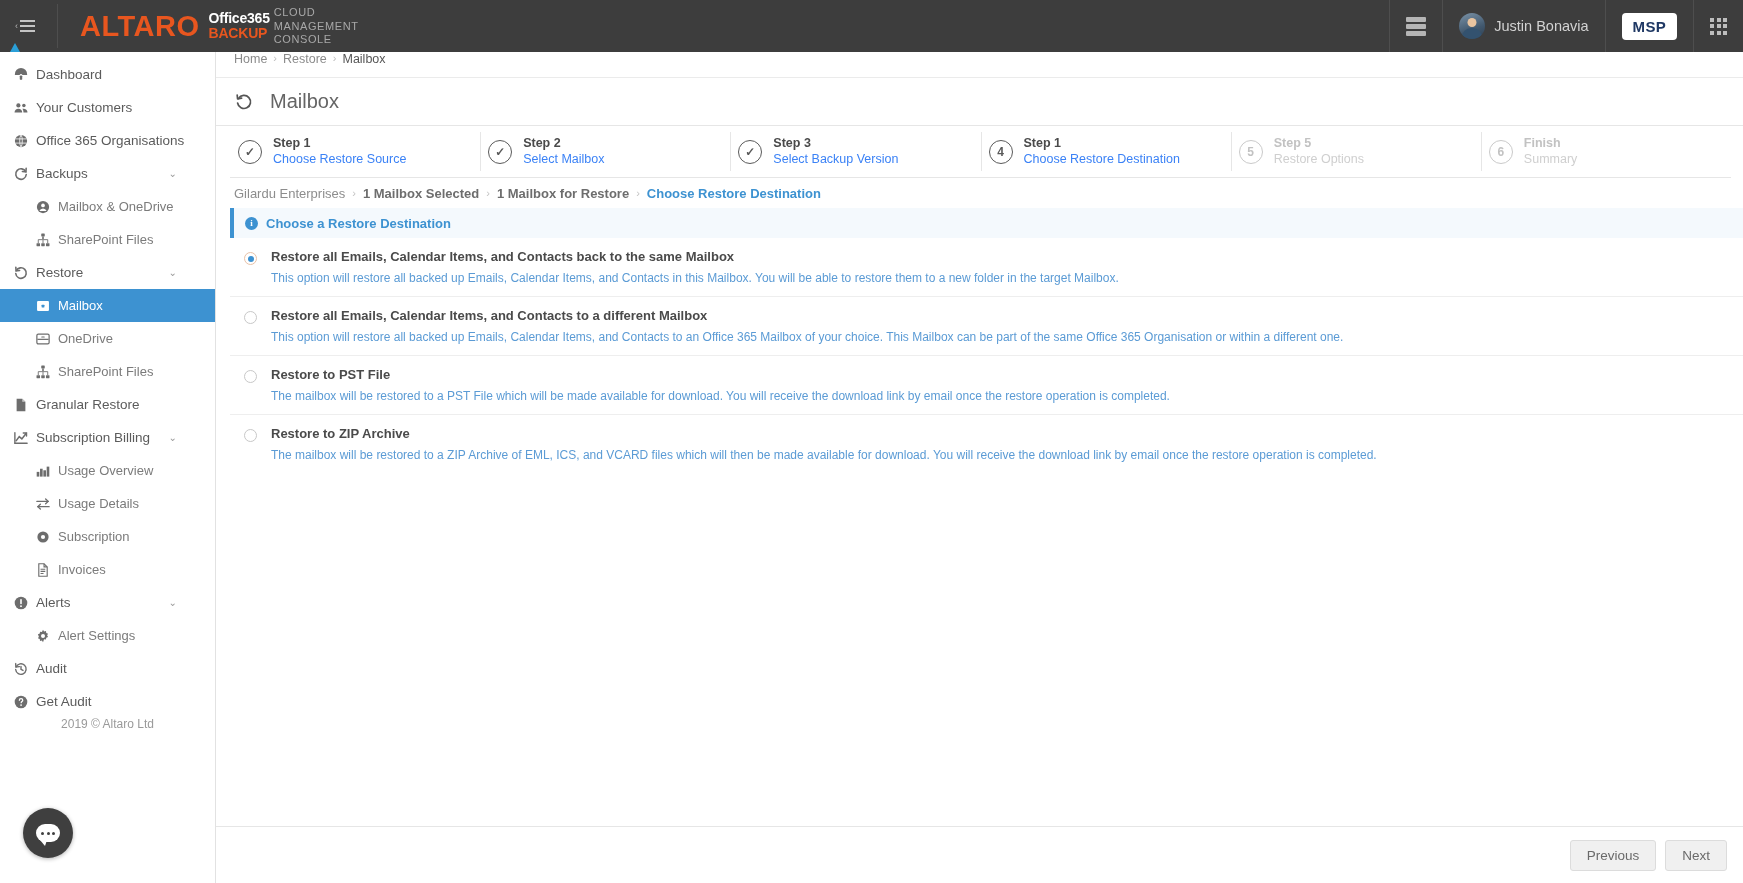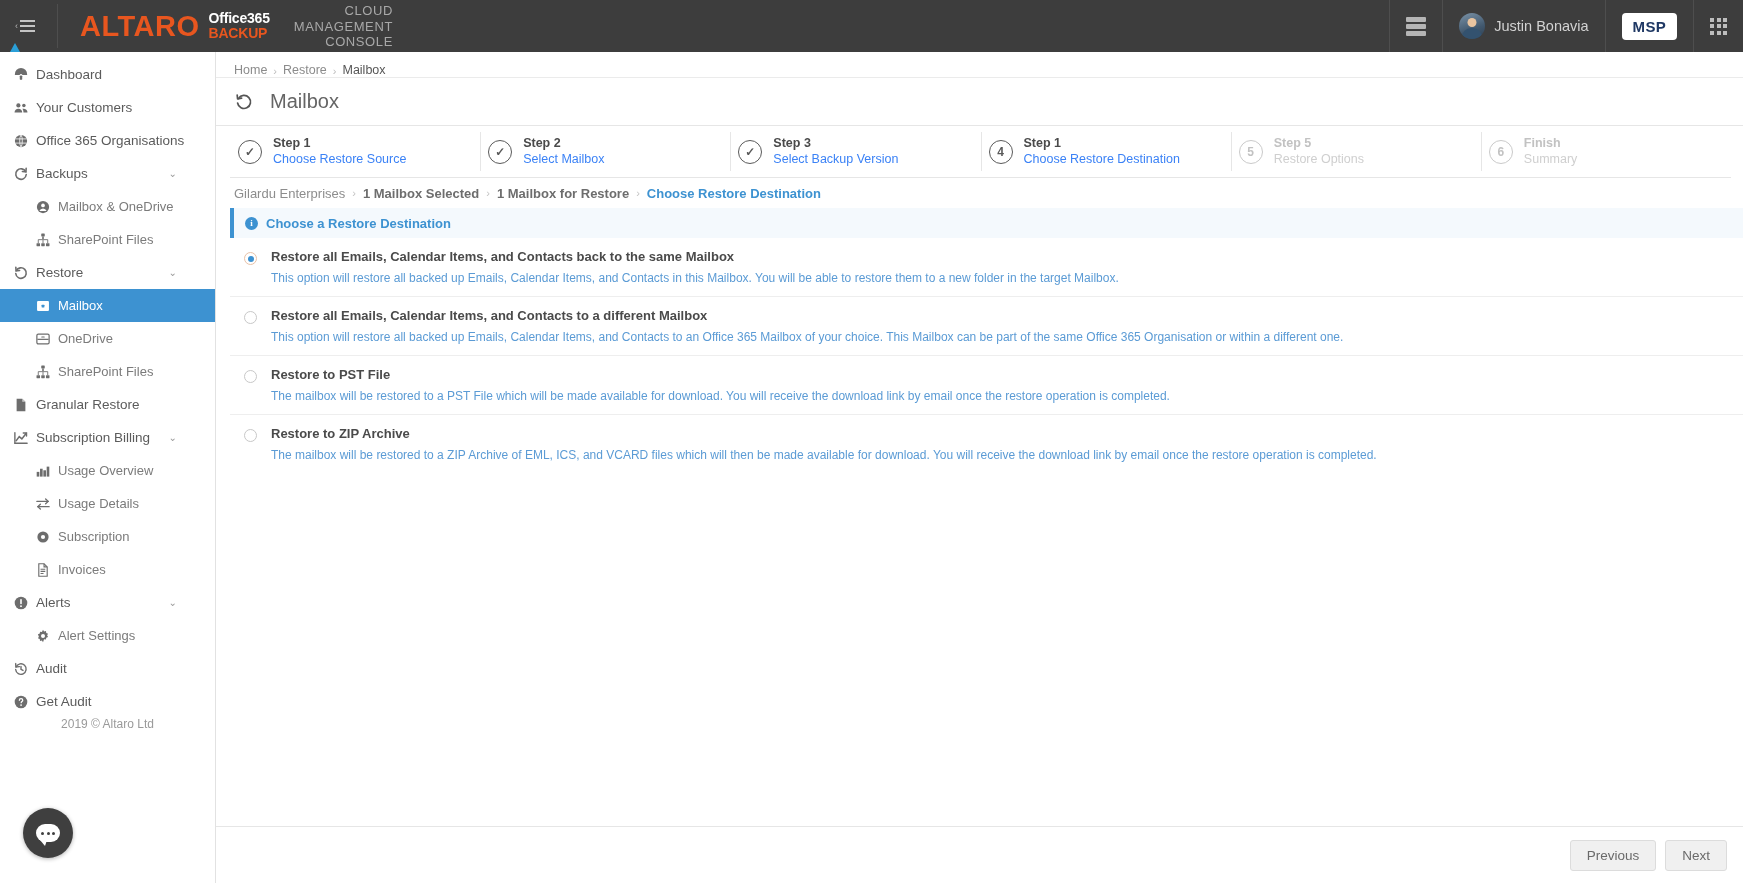--- a/index.html
+++ b/index.html
@@ -47,25 +47,24 @@
     border-right: 5px solid transparent;
     border-bottom: 9px solid #2a9fd8;
   }
   .logo-o365 {
     margin-left: 9px; line-height: 1.05;
     display: flex; flex-direction: column;
   }
   .logo-o365 .l1 { font-size: 14px; font-weight: bold; color: #ffffff; letter-spacing: -0.2px;}
   .logo-o365 .l2 { font-size: 14px; font-weight: bold; color: #e8561f; letter-spacing: -0.2px;}
   .logo-cmc {
-    margin-left: 24px; line-height: 1.22;
+    margin-left: 4px; line-height: 1.22;
     display: flex; flex-direction: column;
-    font-size: 13px; color: #a8a8a8; letter-spacing: 0.6px;
+    font-size: 11px; color: #a8a8a8; letter-spacing: 0.6px;
     padding-top: 1px;
-    text-align: right;
   }
 
   .tb-spacer { flex: 1 1 auto; }
 
   .tb-cell {
     height: 52px; display: flex; align-items: center;
     border-left: 1px solid #4e4e4e;
     padding: 0 16px; cursor: pointer; gap: 9px;
   }
   .tb-cell:last-child { border-right: none; }
@@ -154,21 +153,21 @@
     width:0;height:0;border-left:5px solid transparent;border-right:2px solid transparent;
     border-top: 6px solid #fff;
   }
   .chatbubble .bub i { width:3px;height:3px;border-radius:50%;background:#3f3f3f;display:block;}
 
   
   .main { flex: 1 1 auto; display: flex; flex-direction: column; min-width: 0; background:#fff; }
 
   .crumbbar {
     height: 26px; flex: 0 0 26px;
-    display: flex; align-items: flex-end;
+    display: flex; align-items: flex-start;
     padding-left: 18px; border-bottom: 1px solid #ebebeb;
     font-size: 12.5px; color: #8b8b8b; gap: 6px;
   }
   .crumbbar .sep { color: #bdbdbd; font-size: 11px; }
   .crumbbar .cur { color: #555; }
 
   .pagetitle {
     height: 48px; flex: 0 0 48px;
     display: flex; align-items: center; gap: 16px;
     padding-left: 18px;

